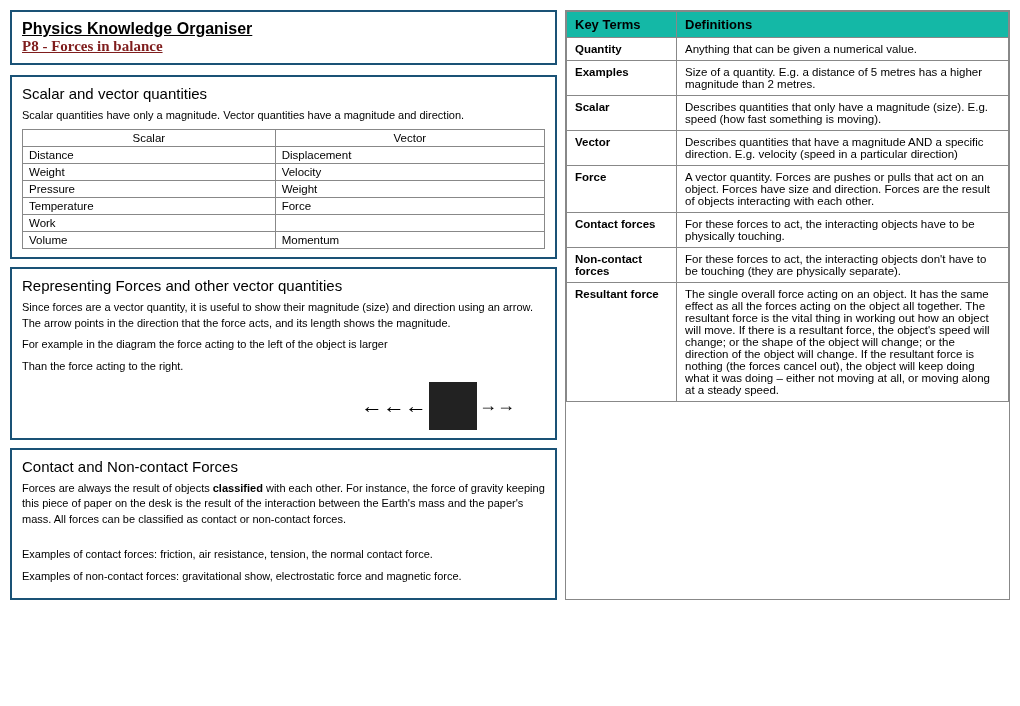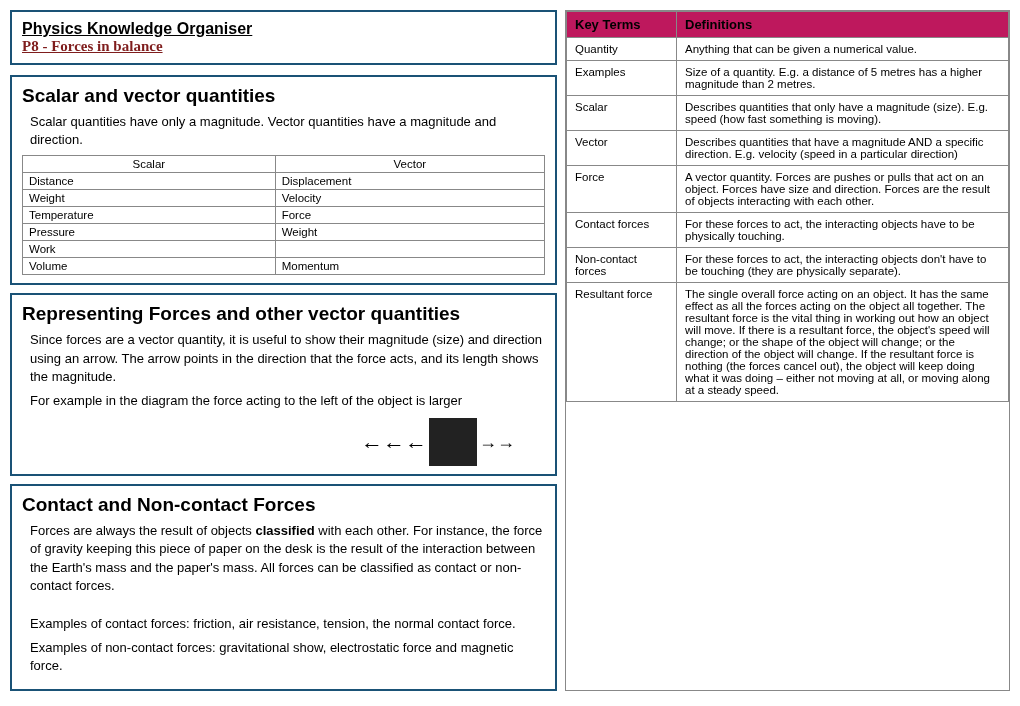--- a/index.html
+++ b/index.html
@@ -41,29 +41,28 @@
       font-weight: bold;
       text-decoration: underline;
       color: #7f1d1d;
       font-family: Liberation Serif, serif;
     }
     .section-box {
       border: 2px solid #1a5276;
       padding: 8px 10px;
     }
     .section-box h3 {
-      font-size: 19px;
-      font-weight: bold;
+      font-size: 15px;
+      font-weight: normal;
       margin-bottom: 6px;
     }
     .section-box p {
-      font-size: 13px;
+      font-size: 11px;
       margin-bottom: 6px;
       line-height: 1.4;
-      margin-left: 8px;
     }
     
     .sv-table {
       width: 100%;
       border-collapse: collapse;
       font-size: 11.5px;
     }
     .sv-table td, .sv-table th {
       border: 1px solid #888;
       padding: 2px 6px;
@@ -104,31 +103,31 @@
     }
     .key-table {
       width: 100%;
       border-collapse: collapse;
       font-size: 11.5px;
     }
     .key-table th {
       border: 1px solid #888;
       padding: 5px 8px;
       font-weight: bold;
-      background: #be185d;
+      background: #14b8a6;
       text-align: left;
     }
     .key-table td {
       border: 1px solid #888;
       padding: 5px 8px;
       vertical-align: top;
     }
     .key-table td:first-child {
       width: 110px;
-      font-weight: normal;
+      font-weight: bold;
       vertical-align: top;
     }
     .key-table tr:first-child th {
       font-size: 13px;
     }
   </style>
 </head>
 <body>
 
 <div class="page">
@@ -153,43 +152,44 @@
         <tbody id="sv-tbody">
         <tr>
               <td>Distance</td>
               <td>Displacement</td>
             </tr>
             <tr>
               <td>Weight</td>
               <td>Velocity</td>
             </tr>
             <tr>
+              <td>Pressure</td>
+              <td>Weight</td>
+            </tr>
+            <tr>
               <td>Temperature</td>
               <td>Force</td>
-            </tr>
-            <tr>
-              <td>Pressure</td>
-              <td>Weight</td>
             </tr>
             <tr>
               <td>Work</td>
               <td></td>
             </tr>
             <tr>
               <td>Volume</td>
               <td>Momentum</td>
             </tr>
           </tbody>
       </table>
     </div>
 
     <div class="section-box">
       <h3>Representing Forces and other vector quantities</h3>
       <p>Since forces are a vector quantity, it is useful to show their magnitude (size) and direction using an arrow. The arrow points in the direction that the force acts, and its length shows the magnitude.</p>
       <p>For example in the diagram the force acting to the left of the object is larger</p>
+      <p>Than the force acting to the right.</p>
       <div class="arrow-diagram">
         <span class="arrow-left">←←←</span>
         <span class="block-square"></span>
         <span class="arrow-right">→→</span>
       </div>
     </div>
 
     <div class="section-box">
       <h3>Contact and Non-contact Forces</h3>
       <p>Forces are always the result of objects <strong>classified</strong> with each other. For instance, the force of gravity keeping this piece of paper on the desk is the result of the interaction between the Earth's mass and the paper's mass. All forces can be classified as contact or non-contact forces.</p>

